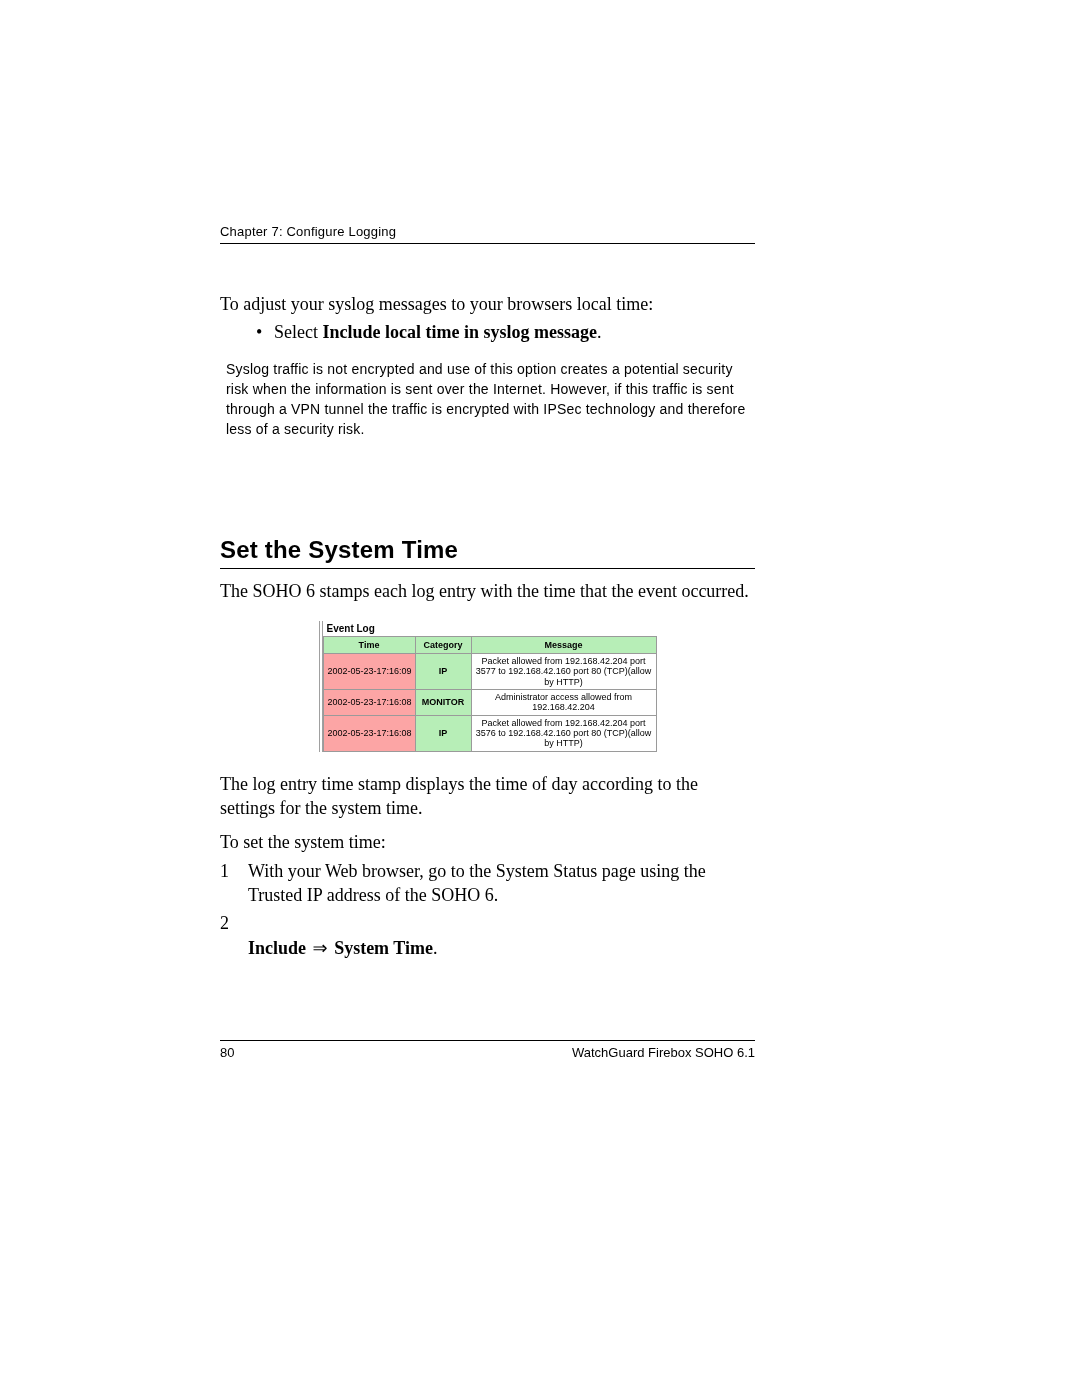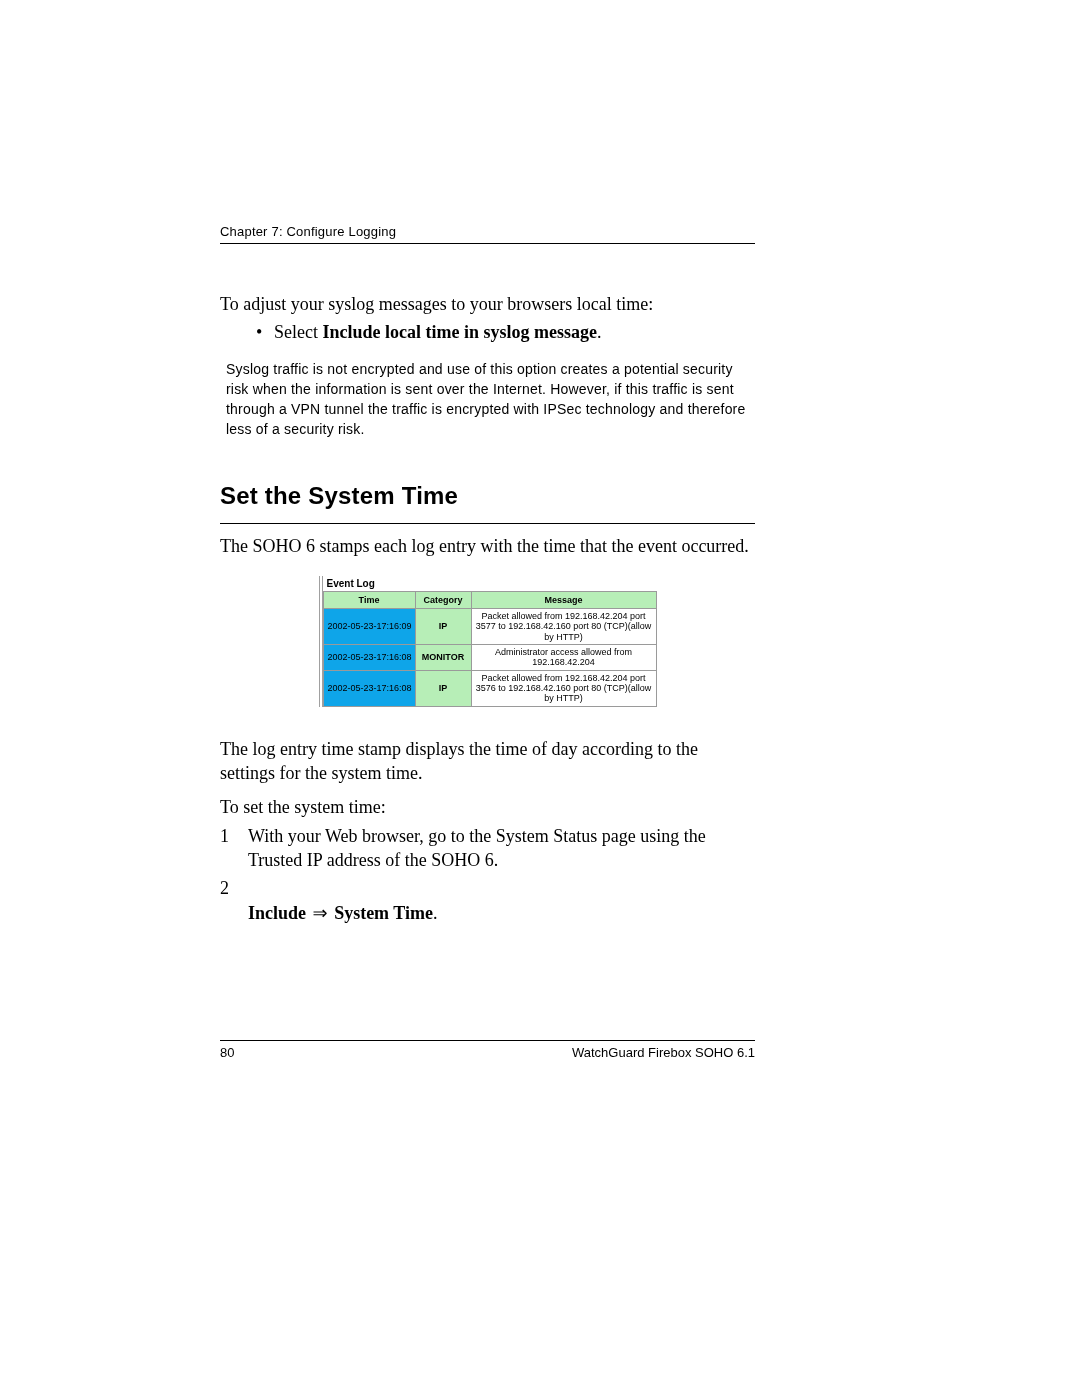--- a/index.html
+++ b/index.html
@@ -71,31 +71,31 @@
     font-family: Verdana, Arial, sans-serif;
     font-size: 14px;
     line-height: 1.45;
     margin: 10px 6px 0 6px;
     letter-spacing: 0.2px;
   }
   .section-heading {
     font-family: Verdana, Arial, sans-serif;
     font-weight: bold;
     font-size: 24px;
-    margin: 42px 0 0 0;
+    margin: 96px 0 0 0;
     border-bottom: 1px solid #000;
-    padding-bottom: 13px;
+    padding-bottom: 4px;
     letter-spacing: 0.2px;
   }
   .after-heading {
     margin-top: 10px;
   }
   
   .event-log-wrap {
-    margin: 18px auto 30px auto;
+    margin: 18px auto 20px auto;
     width: 334px;
     border-left: 4px double #a0a0a0;
   }
   .event-log-title {
     font-family: Arial, sans-serif;
     font-size: 10px;
     font-weight: bold;
     padding: 2px 4px;
     background: #fff;
   }
@@ -119,21 +119,21 @@
     vertical-align: middle;
     line-height: 1.15;
     text-align: center;
   }
   table.event-log td.cat {
     background: #b7eeb7;
     text-align: center;
     font-weight: bold;
   }
   table.event-log td.time {
-    background: #0ea5e9;
+    background: #fca5a5;
     white-space: nowrap;
   }
   table.event-log td.msg {
     background: #fff;
   }
   .col-time { width: 92px; }
   .col-cat  { width: 56px; }
   .col-msg  { width: auto; }
   
   .steps {

